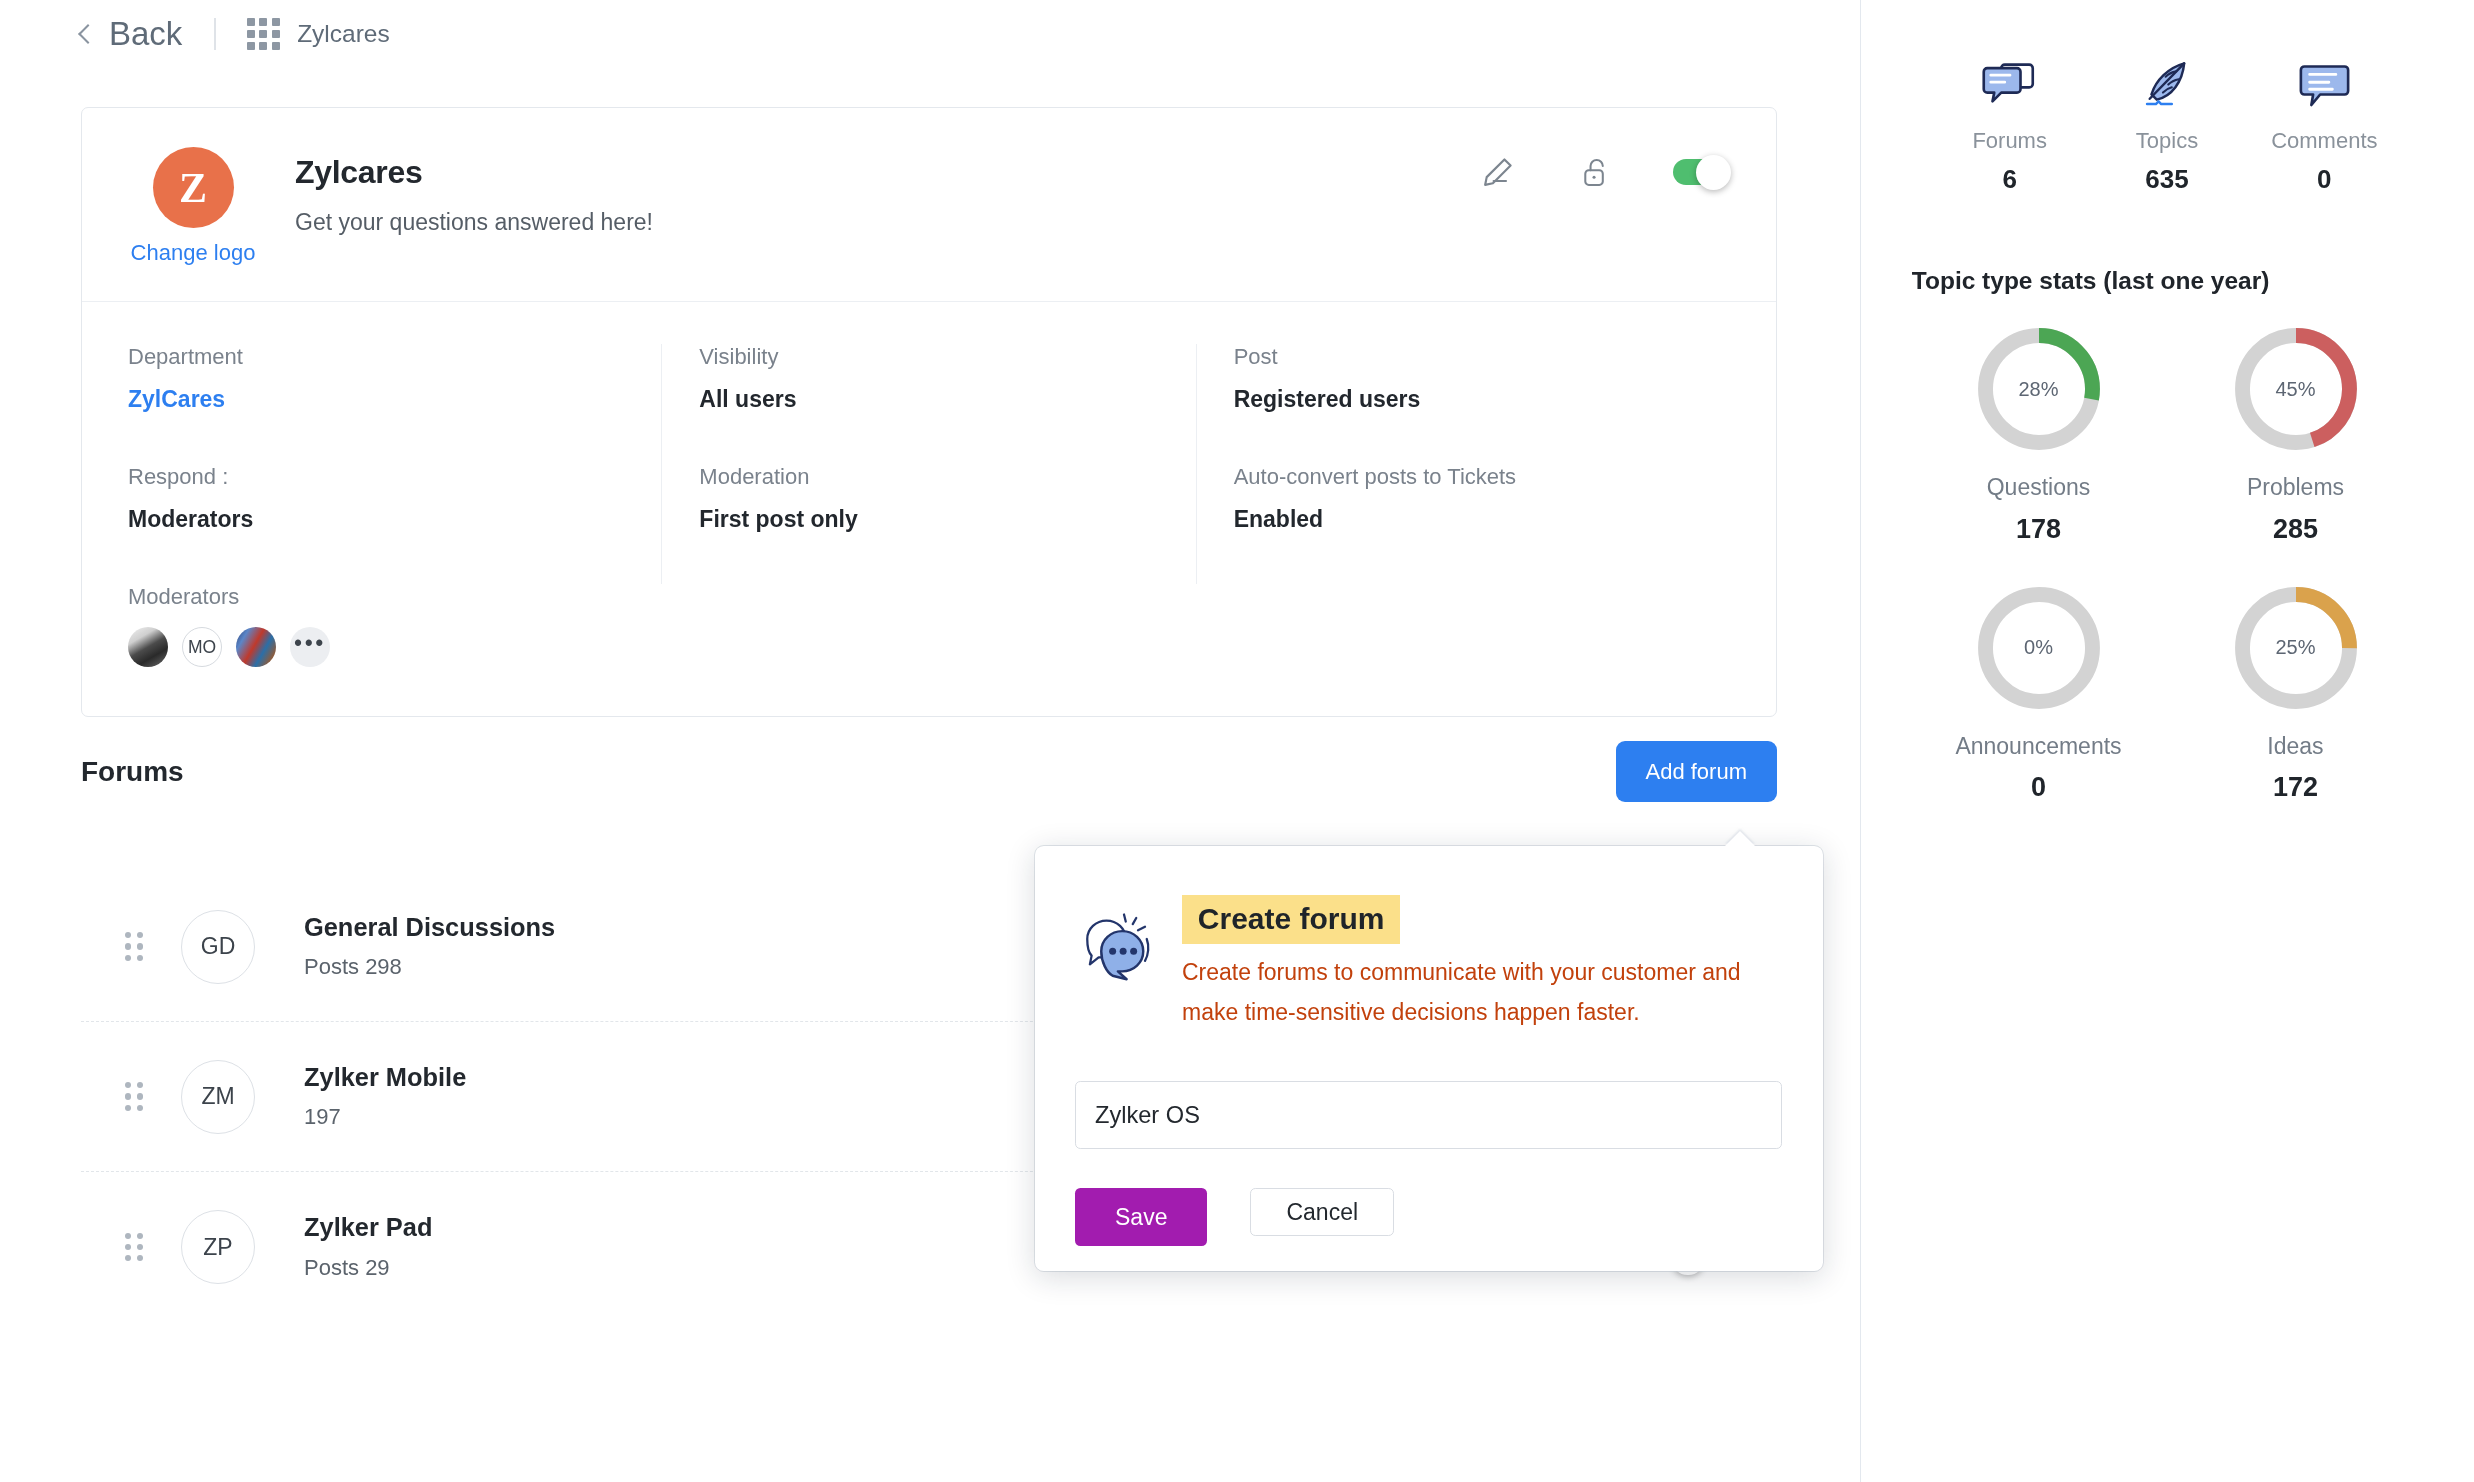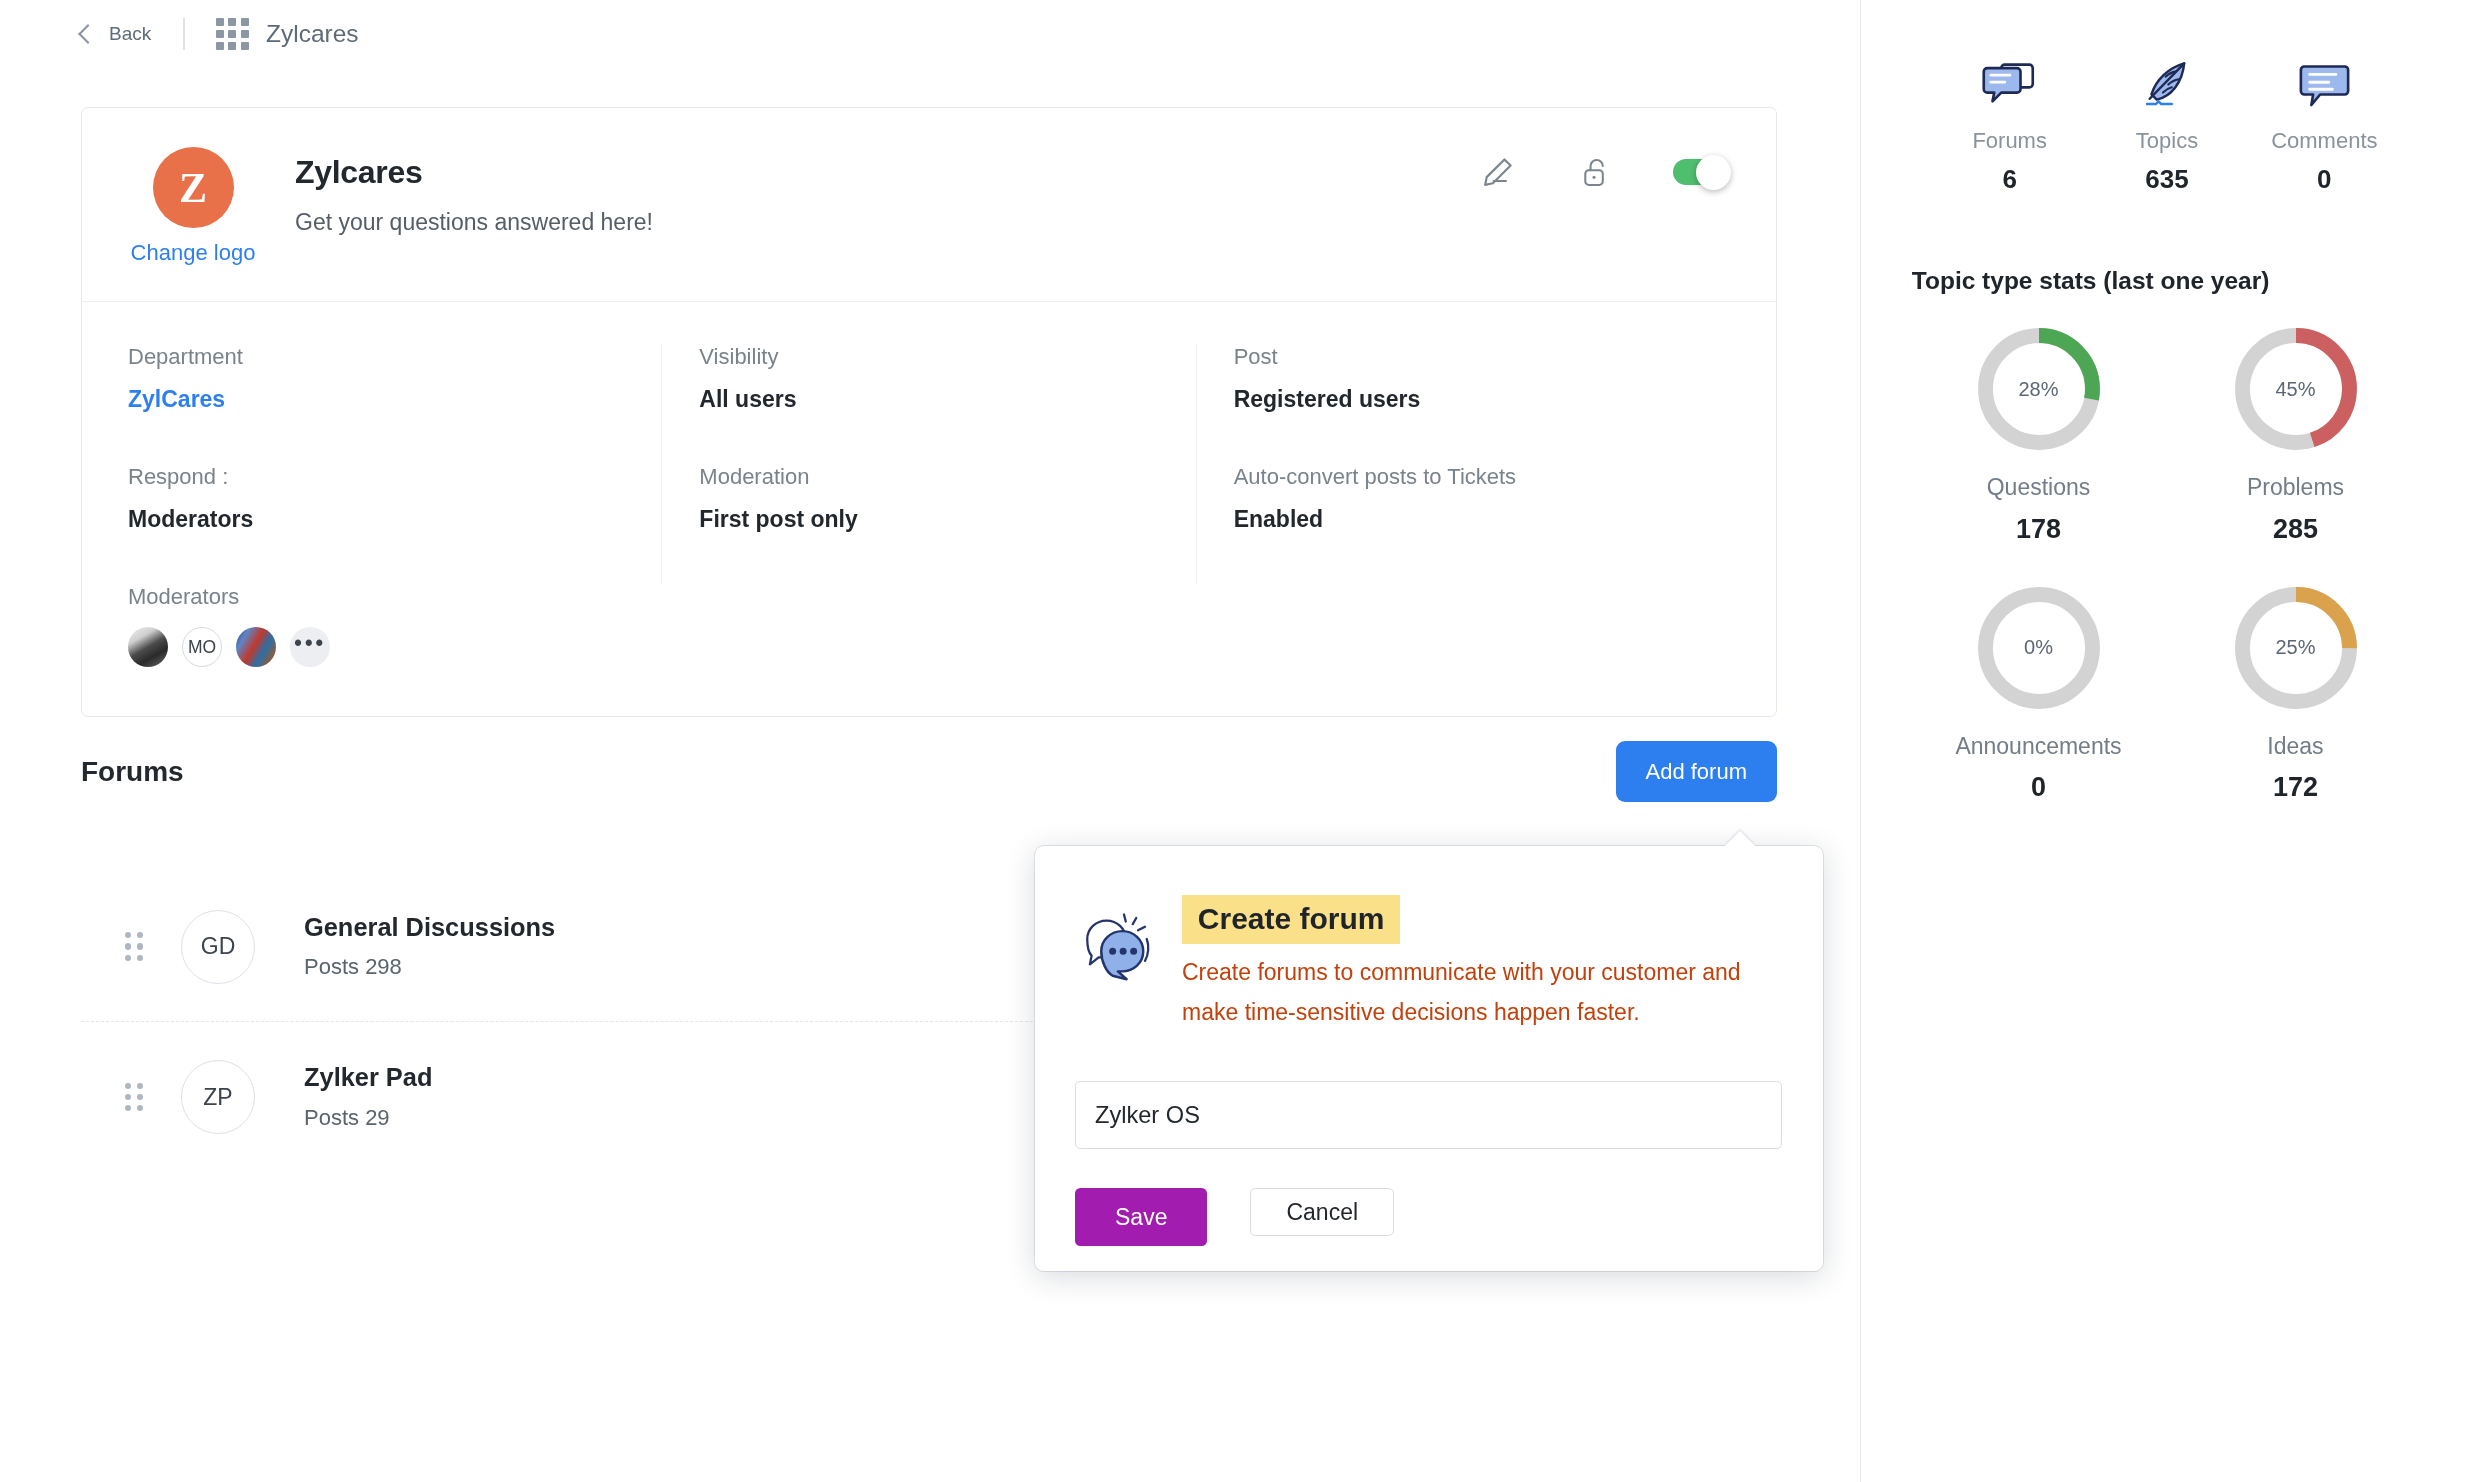--- a/index.html
+++ b/index.html
@@ -26,21 +26,21 @@
     display: flex; align-items: center;
     height: 68px; padding-left: 81px;
     gap: 0px;
   }
   .back-link { display: flex; align-items: center; gap: 14px; cursor: pointer; }
   .chev-left {
     width: 14px; height: 14px;
     border-left: 2.6px solid #8a94a0; border-bottom: 2.6px solid #8a94a0;
     transform: rotate(45deg); display: block;
   }
-  .back-text { font-size: 19px; color: #5f6b78; }
+  .back-text { font-size: 33px; color: #5f6b78; }
   .bar-sep { width: 1.8px; height: 31.5px; background: #dfe3e8; margin: 0 31.5px; }
   .grid-icon { display: grid; grid-template-columns: repeat(3, 7.9px); grid-template-rows: repeat(3, 7.9px); gap: 4.4px; }
   .grid-icon i { background: #8d97a3; border-radius: 0.9px; display: block; width: 7.9px; height: 7.9px; }
   .crumb-text { font-size: 24.5px; color: #5f6b78; margin-left: 17.5px; }
 
   
   .info-card {
     position: absolute; left: 81px; top: 107px;
     width: 1696px;
     border: 1.8px solid #e4e8ed; border-radius: 7px;
@@ -307,20 +307,35 @@
             <i></i>
             <i></i>
           </span>
         <span class="f-avatar">GD</span>
         <span class="f-text">
           <span class="f-name" style="display:block">General Discussions</span>
           <span class="f-posts" style="display:block">Posts 298</span>
         </span>
       </div>
 
+      <div class="forum-row">
+        <span class="drag">
+            <i></i>
+            <i></i>
+            <i></i>
+            <i></i>
+            <i></i>
+            <i></i>
+          </span>
+        <span class="f-avatar">ZM</span>
+        <span class="f-text">
+          <span class="f-name" style="display:block">Zylker Mobile</span>
+          <span class="f-posts" style="display:block">197</span>
+        </span>
+      </div>
 
 
       <div class="forum-row">
         <span class="drag">
             <i></i>
             <i></i>
             <i></i>
             <i></i>
             <i></i>
             <i></i>

